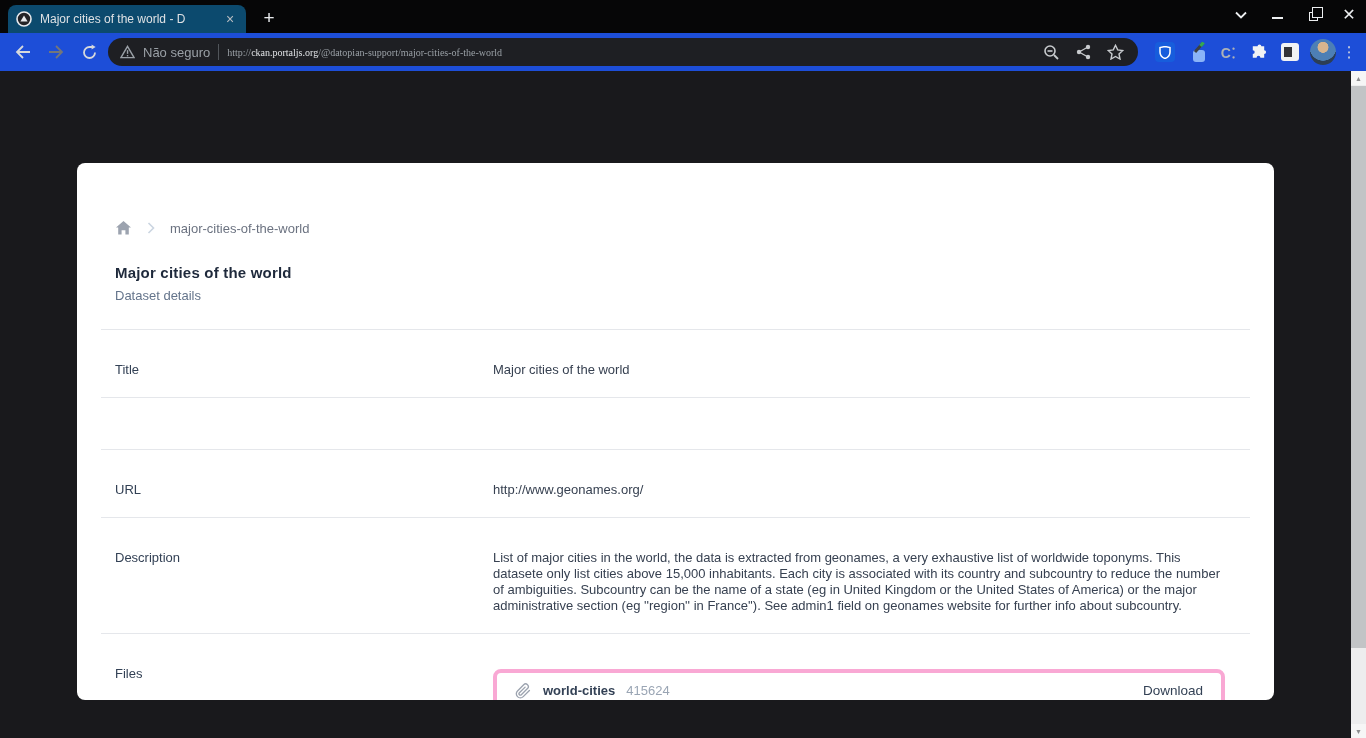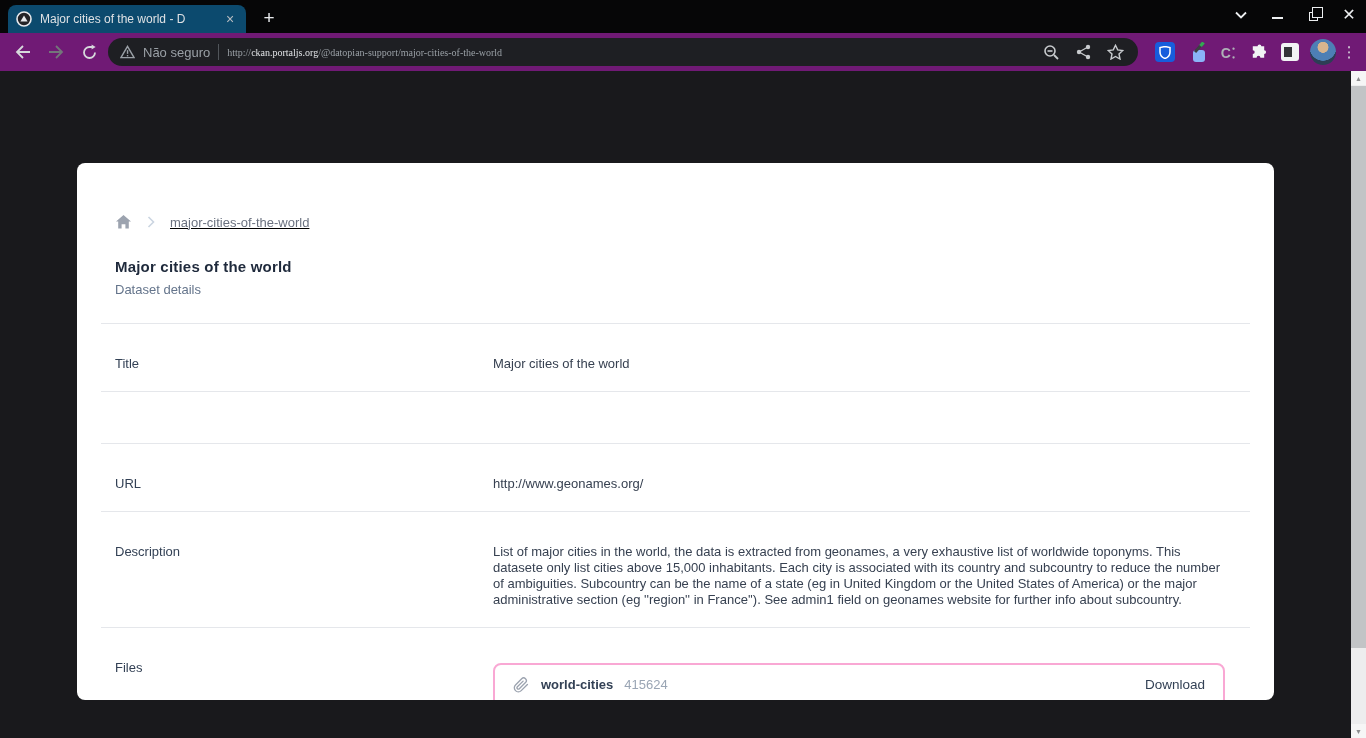--- a/index.html
+++ b/index.html
@@ -19,21 +19,21 @@
   .win-controls { position:absolute; right:10px; top:8px; display:flex; gap:22px; align-items:center; }
   .win-controls .wc { color:#eceef0; width:14px; height:14px; display:flex; align-items:center; justify-content:center; }
   .wc-min { border-bottom:2px solid #eceef0; width:11px; height:7px; }
   .wc-restore { width:9px; height:9px; border:1.5px solid #eceef0; position:relative; margin-top:2px; }
   .wc-restore::before { content:""; position:absolute; left:2px; bottom:2px; width:9px; height:9px;
                         border:1.5px solid #eceef0; background:#060607; }
   .wc-close { font-size:16px; line-height:14px; }
   .wc-chevron svg { display:block; }
 
   
-  .toolbar { height:38px; background:#701a75; display:flex; align-items:center; padding:0 9px; gap:5px; }
+  .toolbar { height:38px; background:#1d4ed8; display:flex; align-items:center; padding:0 9px; gap:5px; }
   .nav-btn { width:28px; height:28px; display:flex; align-items:center; justify-content:center; flex:none; }
   .omnibox { flex:1; height:28px; background:#1e1f23; border-radius:14px; display:flex;
              align-items:center; padding:0 12px; gap:8px; color:#9aa0a6; font-size:13px; min-width:0; }
   .omni-sep { width:1px; height:16px; background:#51555a; flex:none; }
   .url-text { white-space:nowrap; overflow:hidden; font-size:10px;font-family:Liberation Serif, serif; }
   .url-host { color:#e2e4e7; }
   .omni-right { margin-left:auto; display:flex; gap:16px; align-items:center; padding-right:2px; }
   .ext-area { display:flex; align-items:center; gap:13px; margin:0 6px 0 12px; }
   .ext-bitwarden { width:20px; height:20px; border-radius:4px; background:#175ddc;
                    display:flex; align-items:center; justify-content:center; }
@@ -50,30 +50,30 @@
   
   .content { position:absolute; top:71px; left:0; right:0; bottom:0; background:#19191c; }
   .scrollbar { position:absolute; top:0; right:0; width:15px; bottom:0; background:#ededee; }
   .sb-btn { position:absolute; left:0; width:15px; height:14px; background:#f6f6f6; color:#8c8c8e;
             font-size:7px; display:flex; align-items:center; justify-content:center; }
   .sb-up { top:0; } .sb-down { bottom:0; }
   .sb-thumb { position:absolute; left:0; width:15px; top:15px; height:562px; background:#c2c4c6; }
 
   .card { position:absolute; left:77px; top:92px; width:1197px; height:537px; background:#ffffff;
           border-radius:8px; padding-top:50px; overflow:hidden; }
-  .breadcrumb { margin:0 38px; display:flex; align-items:center; gap:15px; height:18px;text-decoration:underline; }
+  .breadcrumb { margin:6px 38px; display:flex; align-items:center; gap:15px; height:18px; }
   .crumb-current { color:#6b7280; font-size:13px; }
   .page-title { margin:27px 38px 0; font-size:15px; font-weight:bold; color:#1e293b; letter-spacing:.2px; }
   .page-subtitle { margin:7px 38px 0; font-size:13px; color:#64748b; }
 
   .dtable { margin-top:26px; }
   .drow { margin:0 24px; border-top:1px solid #e5e7eb; display:flex; padding:32px 25px 19px 14px; }
   .drow-label { width:378px; flex:none; font-size:13px; color:#334155; }
   .drow-value { flex:1; font-size:13px; color:#374151; line-height:16px; }
-  .file-card { border:2px solid #f9a8d4; border-radius:8px; height:44px; display:flex;
+  .file-card { border:4px solid #f9a8d4; border-radius:8px; height:44px; display:flex;
                align-items:center; padding:0 18px; gap:11px; margin-top:3px;text-align:center; }
   .file-name { font-size:13px; font-weight:bold; color:#334155; }
   .file-size { font-size:13px; color:#9aa5b4; }
   .file-download { margin-left:auto; font-size:13.5px; color:#334155; cursor:pointer; }
 </style>
 </head>
 <body>
 
 <div class="window">
 

